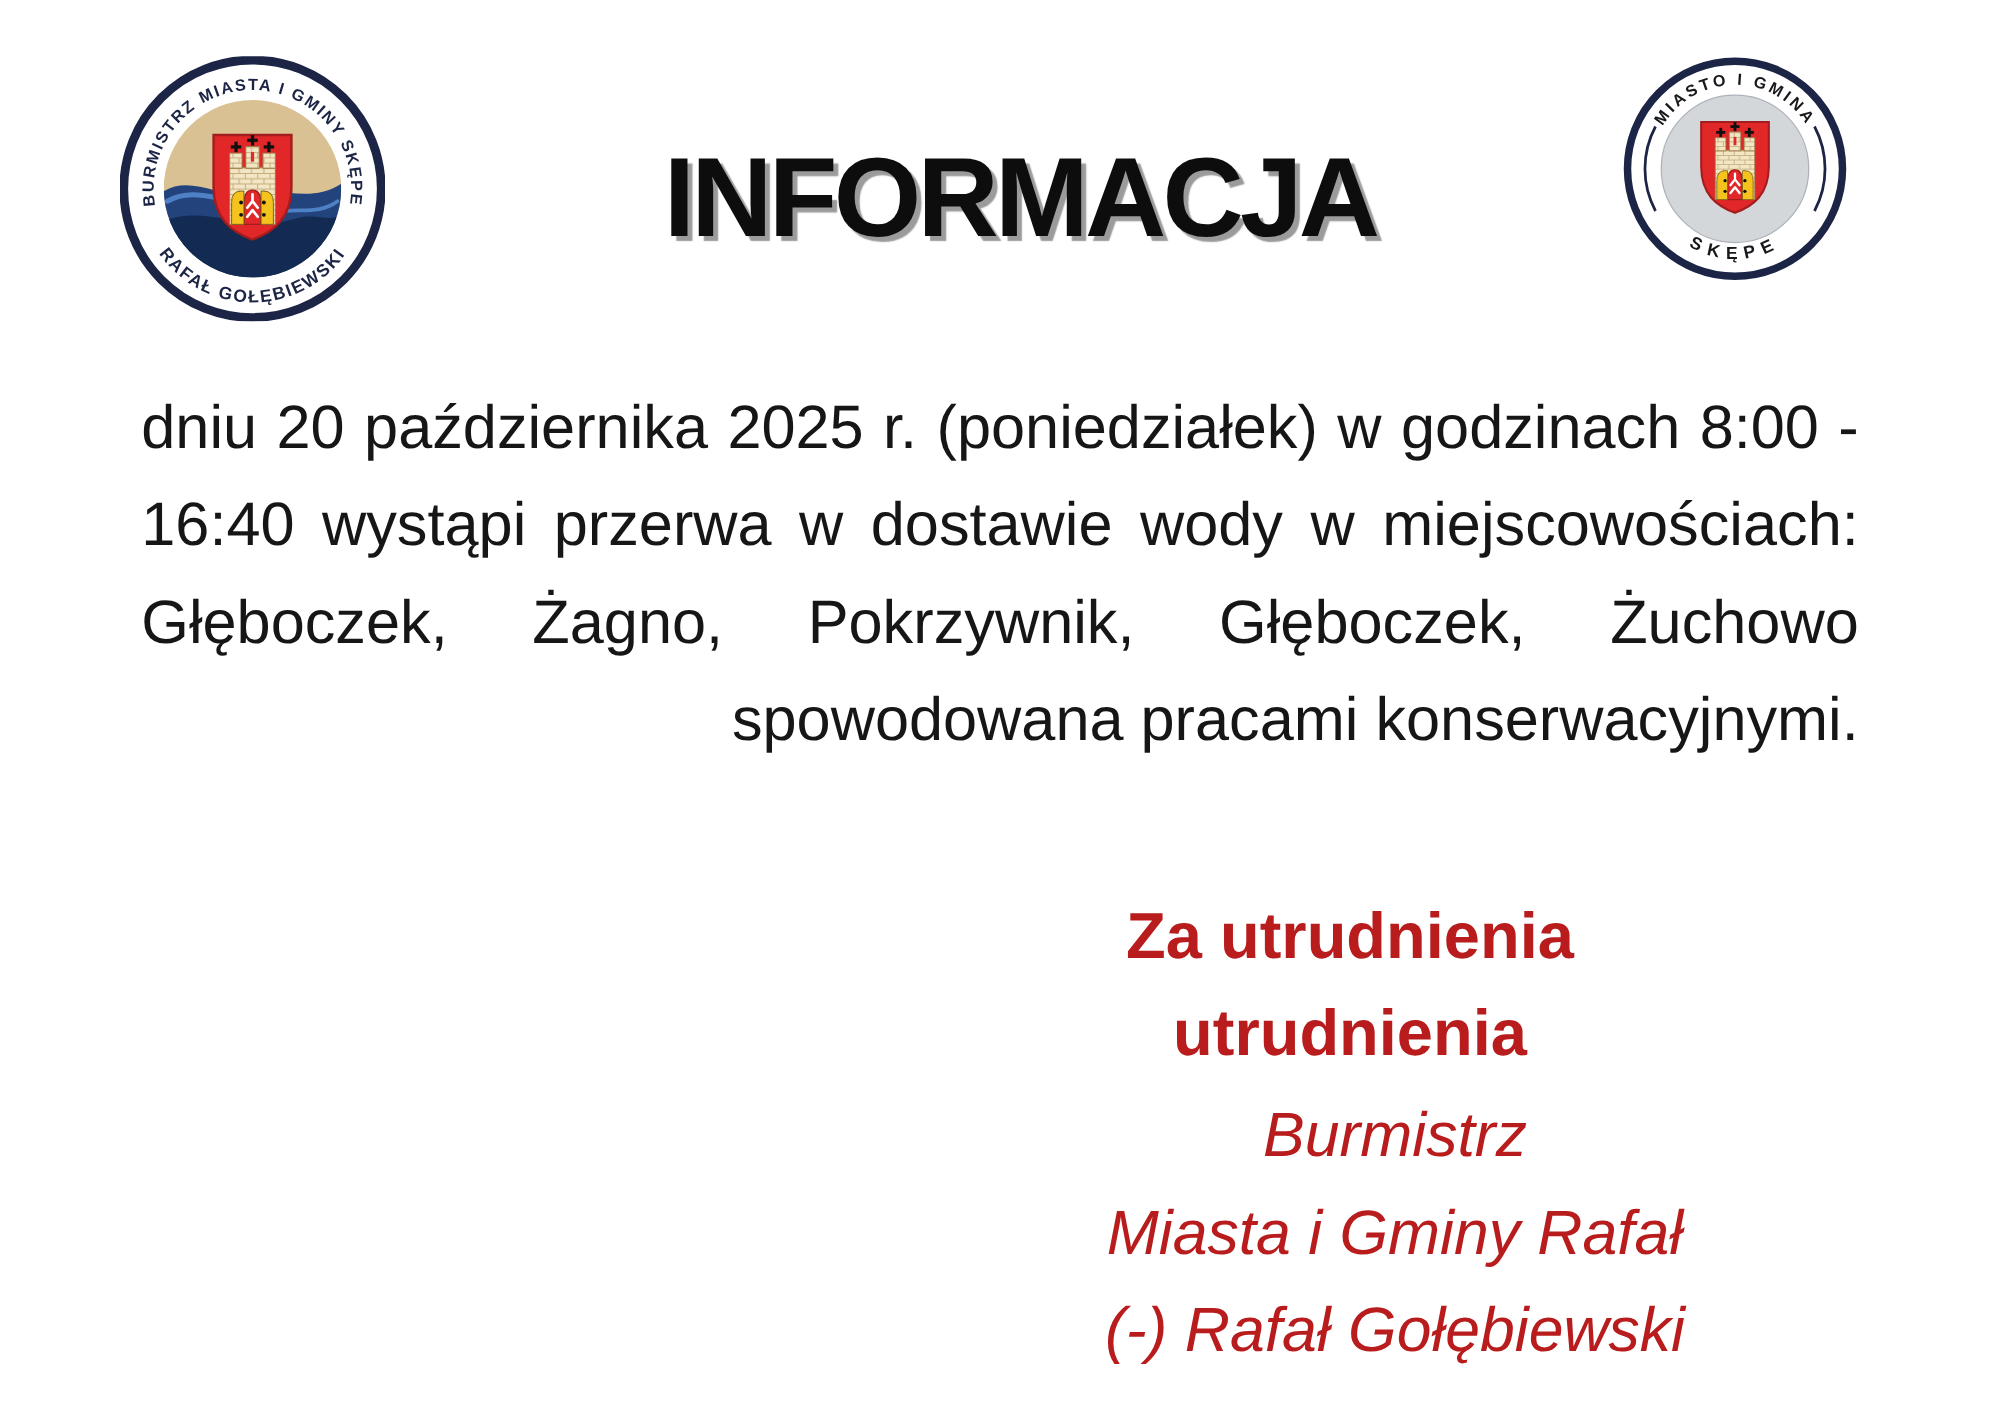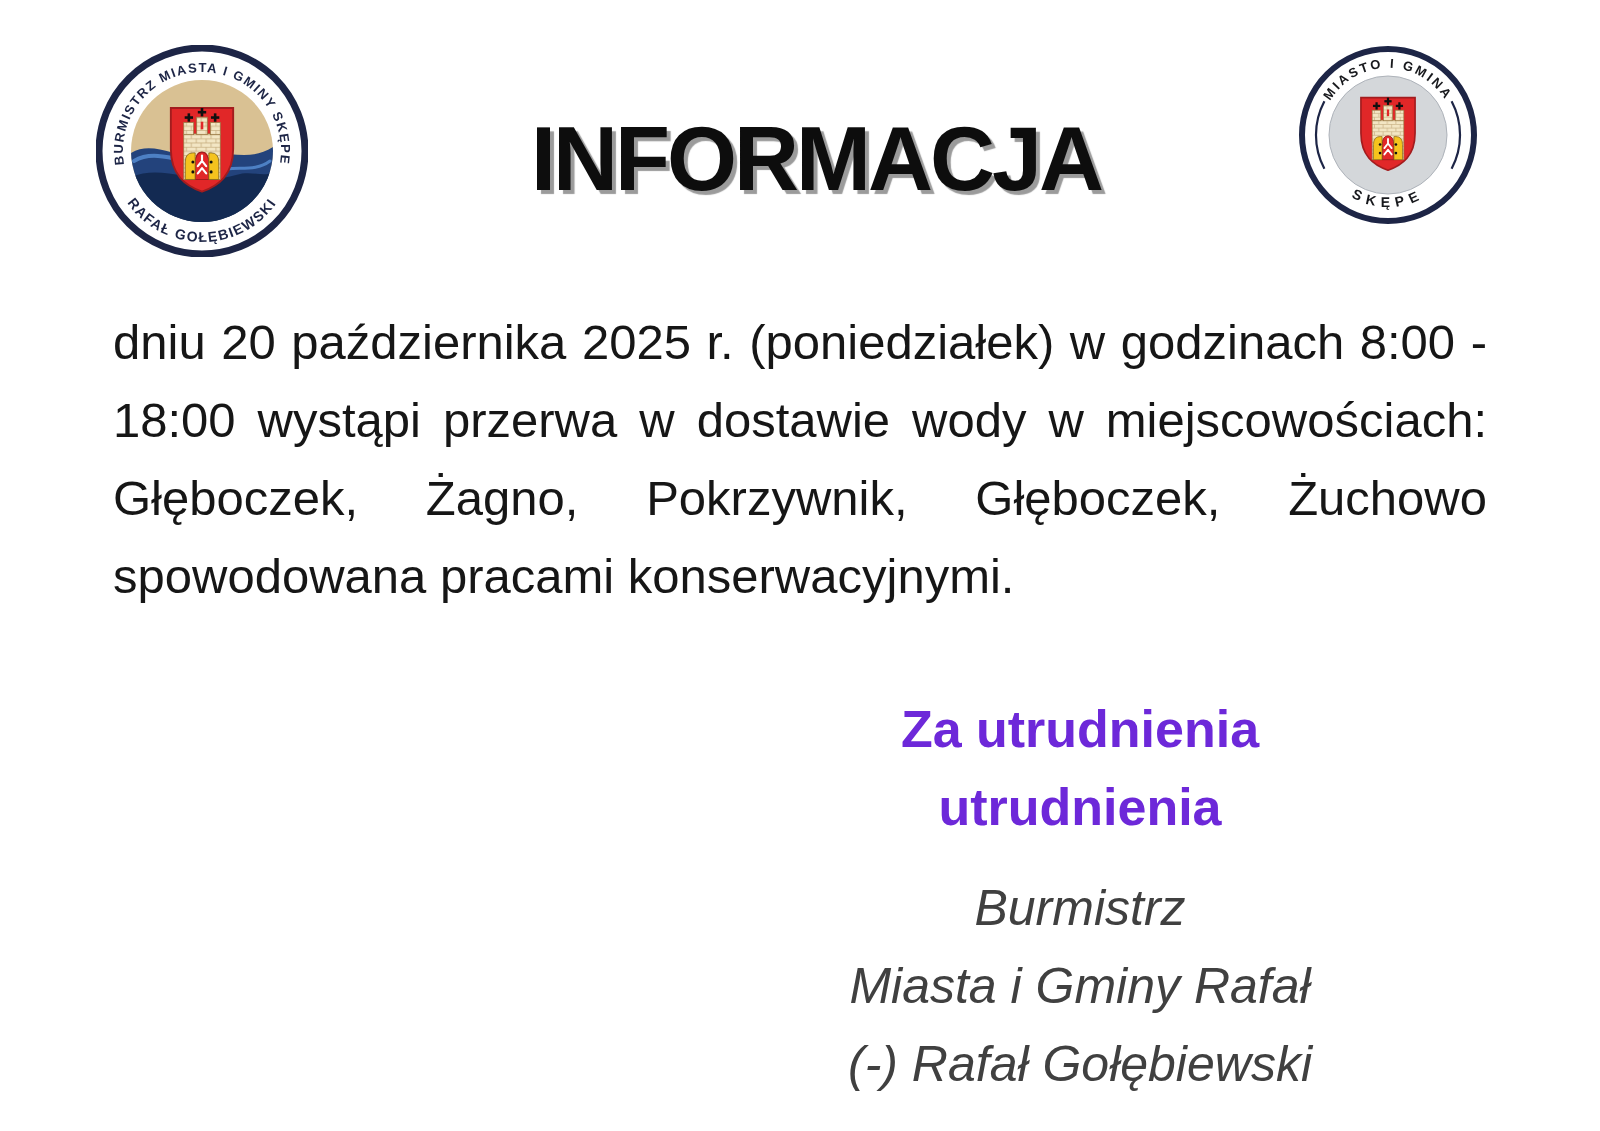--- a/index.html
+++ b/index.html
@@ -17,31 +17,31 @@
     white-space:nowrap;
   }
 
   .body-block {
     position:absolute; left:113px; top:303px; width:1374px;
     font-size:49px; color:#161616;
   }
   .body-line { height:78px; line-height:78px; white-space:nowrap; }
   .jline { text-align:justify; text-align-last:justify; white-space:normal; }
   .indent { padding-left:74px; }
-  .lline { text-align:left; }
+  .lline { text-align:right; }
 
   .apology-block {
-    position:absolute; left:730px; top:690px; width:700px;
-    font-size:52px; font-weight:bold; text-align:center; color:#6d28d9;
+    position:absolute; left:730px; top:710px; width:700px;
+    font-size:52px; font-weight:bold; text-align:center; color:#b91c1c;
   }
   .apology-block .body-line { height:78px; line-height:78px; }
 
   .signature-block {
-    position:absolute; left:730px; top:869px; width:700px;
-    font-size:50px; font-style:italic; text-align:center; color:#404040;
+    position:absolute; left:766px; top:869px; width:700px;
+    font-size:50px; font-style:italic; text-align:center; color:#b91c1c;
   }
   .signature-block .body-line { height:78px; line-height:78px; }
 
   
   .seal-bg { fill:#ffffff; stroke:var(--navy); }
   .navy-ring { fill:none; stroke:var(--navy); }
   .gray-disc { fill:var(--seal-gray); stroke:#aeb3ba; }
   .tan { fill:var(--seal-tan); }
   .waveA { fill:var(--seal-blue); }
   .waveB { fill:var(--seal-blue-dark); }
@@ -145,21 +145,21 @@
     <text class="ringtext-dark rt-top2">
       <textPath href="#arcTopR" startOffset="50%" text-anchor="middle">MIASTO I GMINA</textPath>
     </text>
     <text class="ringtext-dark rt-bot2">
       <textPath href="#arcBotR" startOffset="50%" text-anchor="middle">SKĘPE</textPath>
     </text>
   </svg>
 
   <div class="body-block">
     <div class="body-line jline">dniu 20 października 2025 r. (poniedziałek) w godzinach 8:00 -</div>
-    <div class="body-line jline">18:00 wystąpi przerwa w dostawie wody w miejscowościach:</div>
+    <div class="body-line jline">16:40 wystąpi przerwa w dostawie wody w miejscowościach:</div>
     <div class="body-line jline">Głęboczek, Żagno, Pokrzywnik, Głęboczek, Żuchowo</div>
     <div class="body-line lline">spowodowana pracami konserwacyjnymi.</div>
   </div>
 
   <div class="apology-block">
     <div class="body-line">Za utrudnienia</div>
     <div class="body-line">utrudnienia</div>
   </div>
 
   <div class="signature-block">

